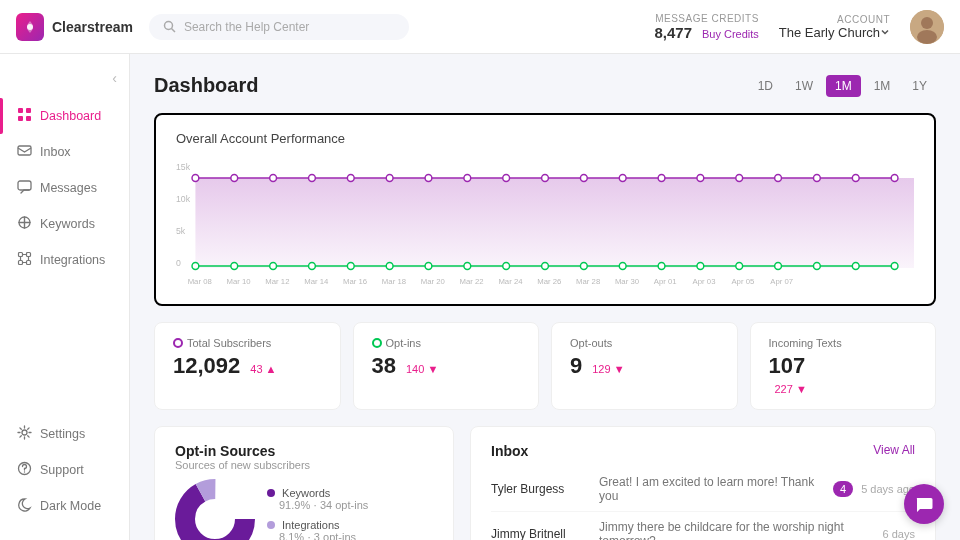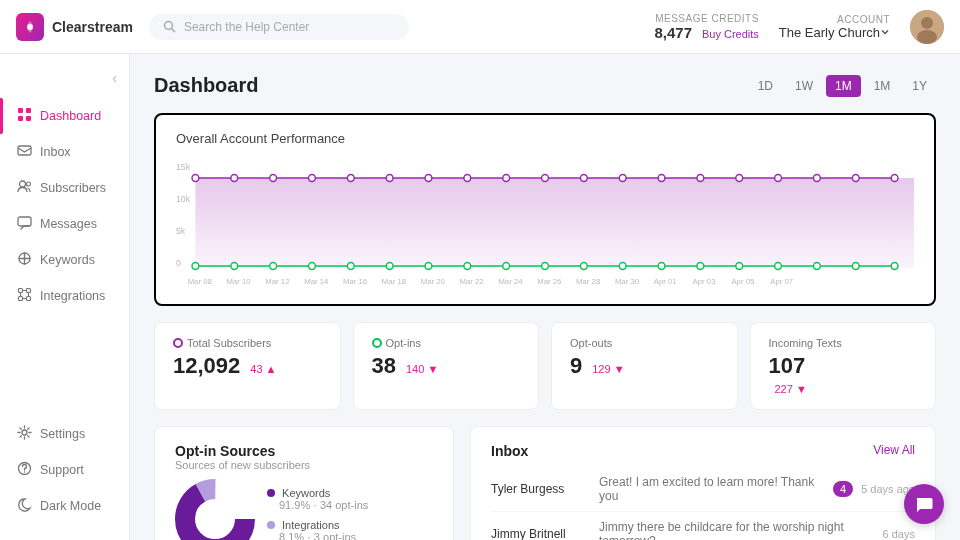--- a/index.html
+++ b/index.html
@@ -160,31 +160,20 @@
       <span style="font-size:12.5px;color:#e91e8c;font-weight:500;">Dashboard</span>
     </div>
     <div class="sidebar-item">
       <span class="icon">
         <svg width="15" height="15" viewBox="0 0 15 15">
             <rect x="1" y="3" width="13" height="9" rx="1.5" stroke="#777" stroke-width="1.3" fill="none"></rect>
             <path d="M1 5l6.5 4L14 5" stroke="#777" stroke-width="1.3" fill="none"></path>
           </svg>
       </span>
       <span style="font-size:12.5px;color:#777;">Inbox</span>
-    </div>
-    <div class="sidebar-item">
-      <span class="icon">
-        <svg width="15" height="15" viewBox="0 0 15 15">
-            <circle cx="5.5" cy="5" r="3" stroke="#777" stroke-width="1.3" fill="none"></circle>
-            <path d="M1 13c0-3 2-4.5 4.5-4.5S10 10 10 13" stroke="#777" stroke-width="1.3" fill="none"></path>
-            <circle cx="11.5" cy="5" r="2" stroke="#777" stroke-width="1.2" fill="none"></circle>
-            <path d="M13 13c0-2.5-1-3.8-2.5-4" stroke="#777" stroke-width="1.2" fill="none"></path>
-          </svg>
-      </span>
-      <span style="font-size:12.5px;color:#777;">Subscribers</span>
     </div>
     <div class="sidebar-item">
       <span class="icon">
         <svg width="15" height="15" viewBox="0 0 15 15">
             <rect x="1" y="2" width="13" height="9" rx="2" stroke="#777" stroke-width="1.3" fill="none"></rect>
             <path d="M4 14l3-3h5" stroke="#777" stroke-width="1.3" fill="none" stroke-linecap="round"></path>
           </svg>
       </span>
       <span style="font-size:12.5px;color:#777;">Messages</span>
     </div>

